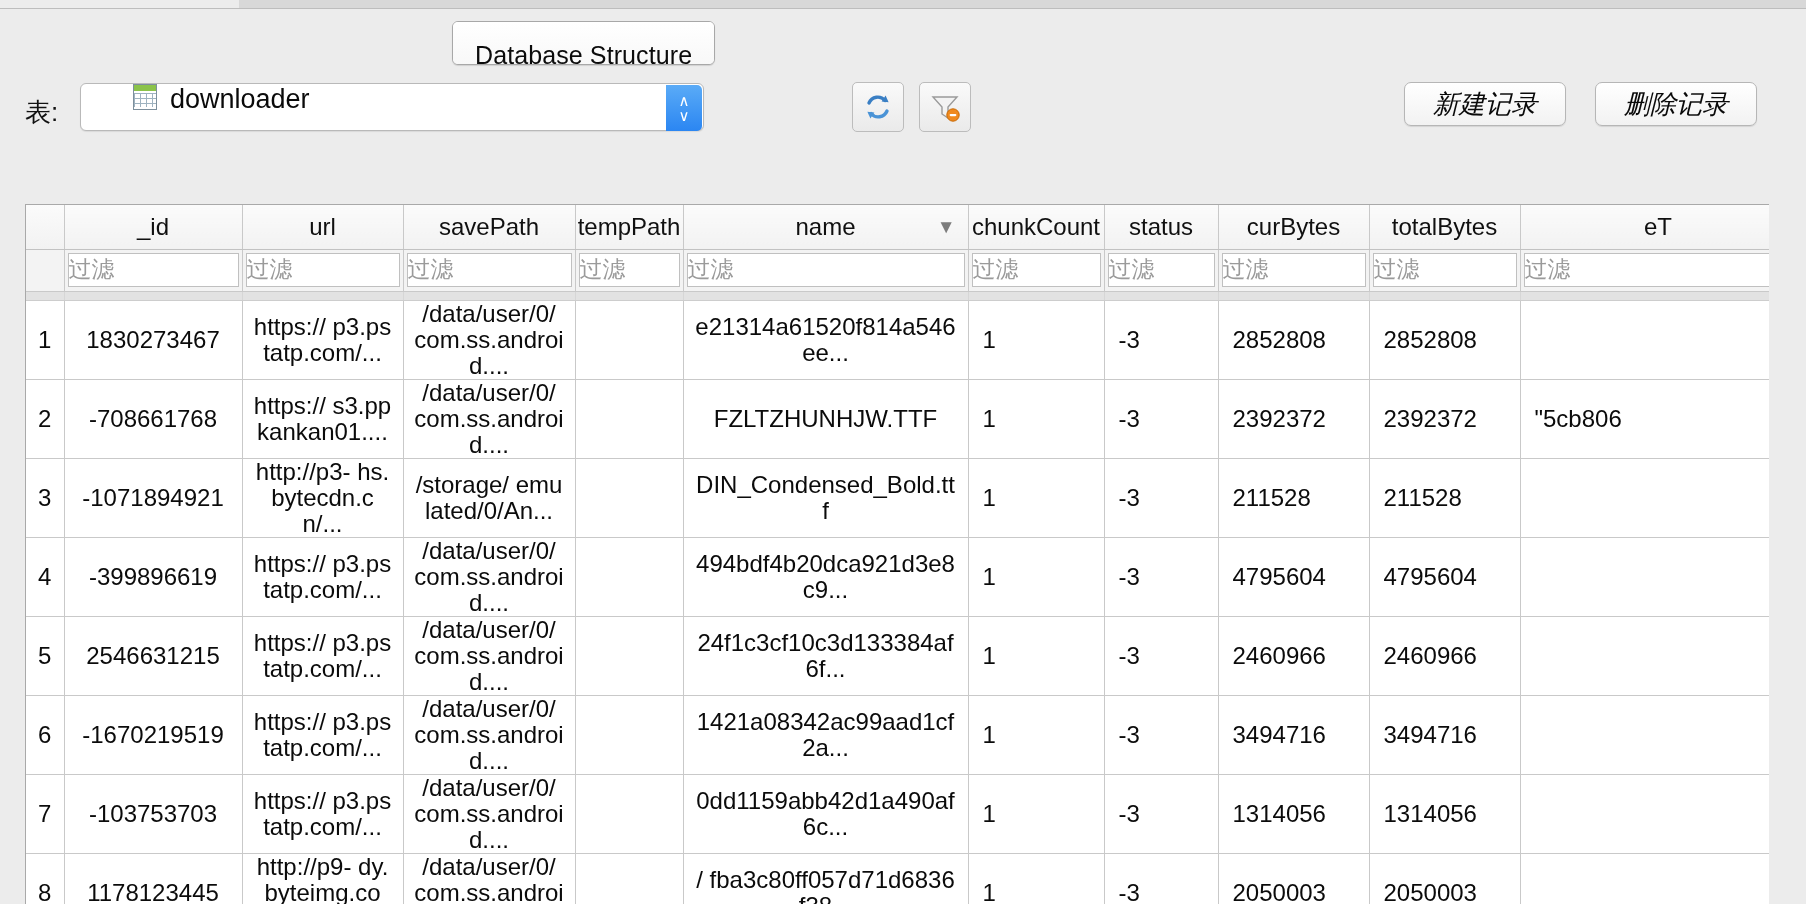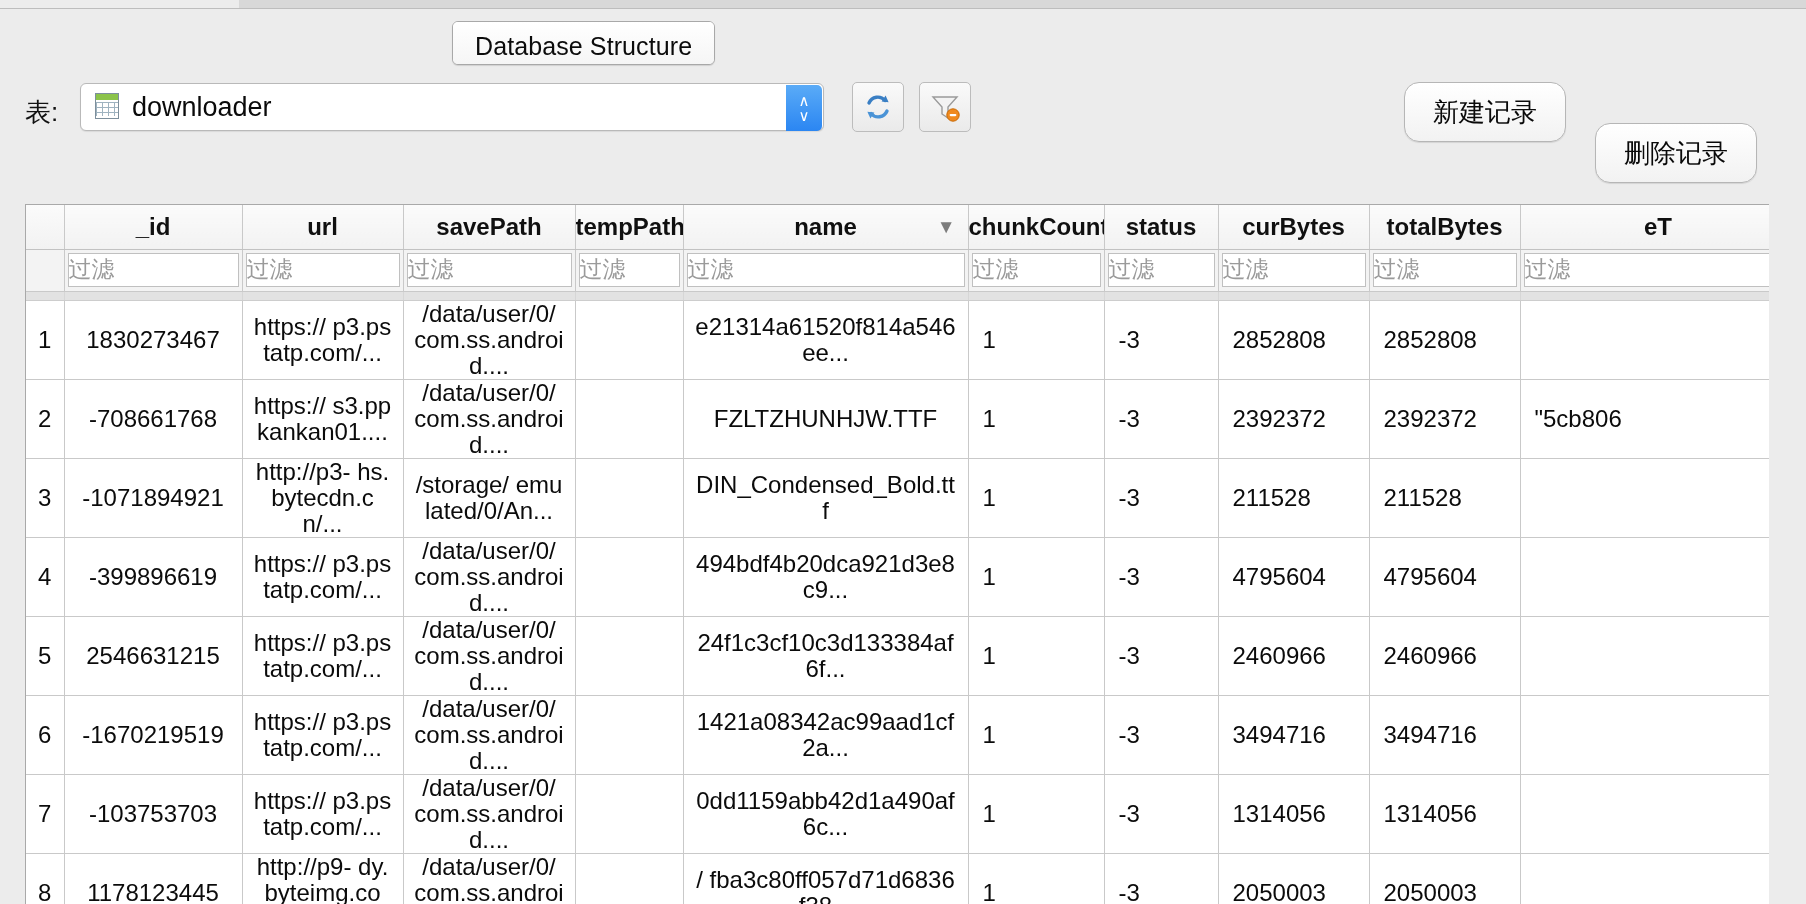--- a/index.html
+++ b/index.html
@@ -57,21 +57,21 @@
     border: 1px solid #a8a8a8;
     border-radius: 6px;
     overflow: hidden;
     background: #ffffff;
     box-shadow: 0 1px 1px rgba(0,0,0,0.12);
   }
   .tab {
     display: flex;
     align-items: center;
     justify-content: center;
-    padding: 3px 22px;
+    padding: 12px 22px;
     height: 42px;
     font-size: 25px;
     color: #0b0b0b;
     background: linear-gradient(to bottom, #ffffff 0%, #f4f4f4 100%);
     border-right: 1px solid #b4b4b4;
     white-space: nowrap;
     letter-spacing: 0.1px;
   }
   .tab:last-child { border-right: none; }
   .tab.active {
@@ -92,29 +92,30 @@
     position: absolute;
     left: 25px;
     top: 17px;
     font-size: 26px;
     color: #111;
   }
   #table-combo {
     position: absolute;
     left: 80px;
     top: 5px;
-    width: 744px;
+    width: 624px;
     height: 48px;
     background: #ffffff;
     border: 1px solid #b9b9b9;
     border-radius: 6px;
     box-shadow: 0 1px 1px rgba(0,0,0,0.08);
     display: flex;
-    align-items: center;
+    align-items: flex-start;
     box-sizing: border-box;
+    padding-left: 38px;
   }
   #table-combo .grid-icon {
     width: 26px; height: 28px;
     margin-left: 14px;
     flex: 0 0 auto;
     position: relative;
   }
   #table-combo .combo-text {
     font-size: 27px;
     color: #0a0a0a;
@@ -146,34 +147,35 @@
     align-items: center;
     justify-content: center;
     box-sizing: border-box;
   }
   #btn-refresh { left: 852px; }
   #btn-filter  { left: 919px; }
 
   .cmd-button {
     position: absolute;
     top: 4px;
-    height: 60px;
+    height: 44px;
     background: linear-gradient(to bottom, #ffffff 0%, #f2f2f2 100%);
     border: 1px solid #b6b6b6;
-    border-radius: 15px;
+    border-radius: 7px;
     font-size: 26px;
     color: #0a0a0a;
     display: flex;
     align-items: center;
     justify-content: center;
     box-sizing: border-box;
     box-shadow: 0 1px 1px rgba(0,0,0,0.10);
+    font-style: italic;
   }
   #btn-new-record    { left: 1404px; width: 162px; }
-  #btn-delete-record { left: 1595px; width: 162px; margin-top: 41px; }
+  #btn-delete-record { left: 1595px; width: 162px; }
 
   
   #grid-wrap {
     position: absolute;
     left: 25px;
     top: 204px;
     width: 1744px;
     height: 700px;
     overflow: hidden;
     border-top: 1px solid #a9a9a9;
@@ -190,21 +192,21 @@
     box-sizing: border-box;
     padding: 0;
     margin: 0;
   }
   
   tr.head th {
     height: 44px;
     background: linear-gradient(to bottom, #fbfbfb 0%, #f2f2f2 100%);
     border-right: 1px solid #c9c9c9;
     border-bottom: 1px solid #c2c2c2;
-    font-weight: bold;
+    font-weight: normal;
     font-size: 24px;
     color: #101010;
     text-align: center;
     position: relative;
     white-space: nowrap;
     overflow: hidden;
   }
   tr.head th .sort-arrow {
     position: absolute;
     right: 12px;

